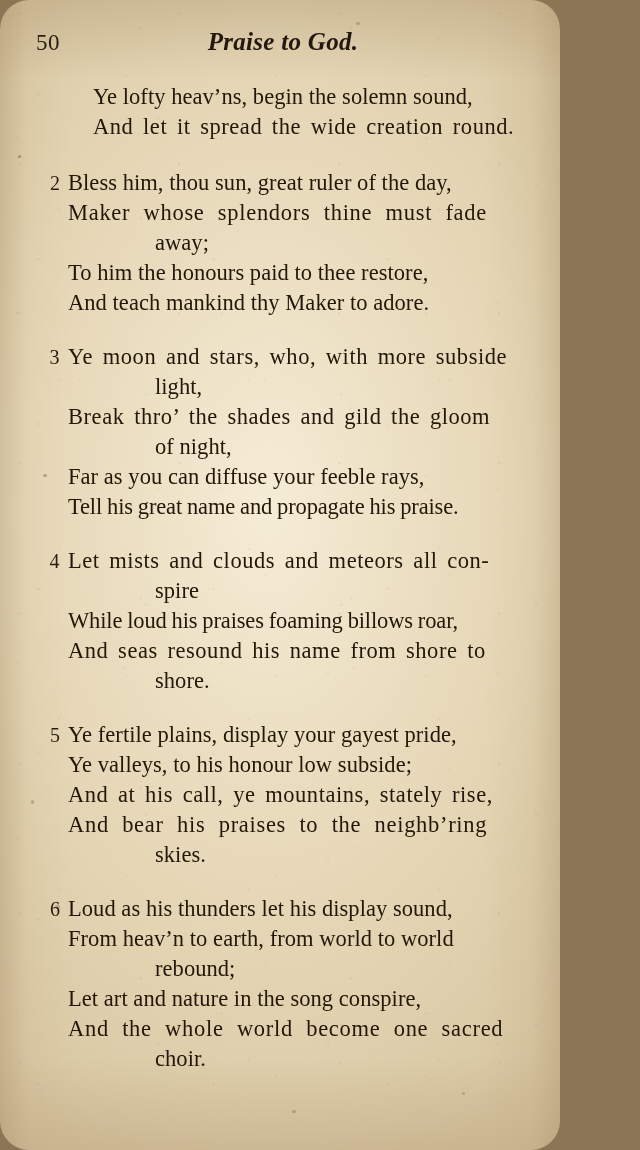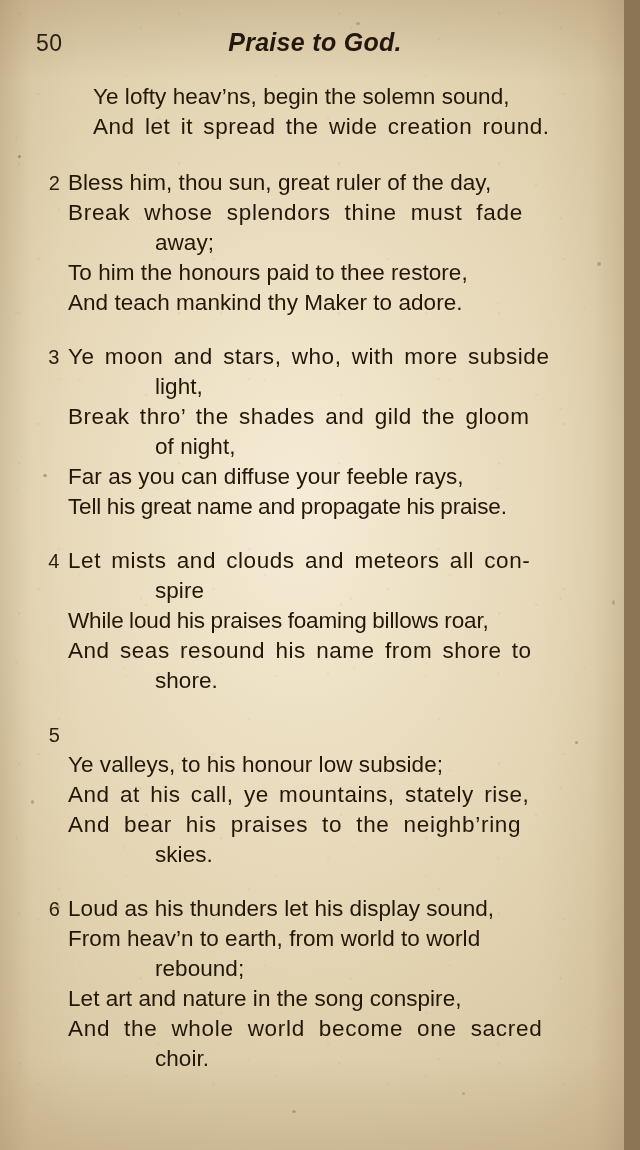--- a/index.html
+++ b/index.html
@@ -3,30 +3,31 @@
 <meta charset="utf-8">
 <title>Praise to God — page 50</title>
 <style>
   html, body {
     margin: 0;
     padding: 0;
     background: #8a7555;
   }
   .page {
     position: relative;
-    width: 624px;
+    width: 560px;
     height: 1150px;
     overflow: hidden;
     background-color: #e3d4b2;
     background-image:
       radial-gradient(ellipse 78% 62% at 48% 44%, rgba(247,238,216,0.95) 0%, rgba(238,226,199,0.55) 42%, rgba(214,193,155,0.15) 72%, rgba(186,162,120,0.28) 100%),
       linear-gradient(90deg, rgba(150,124,84,0.34) 0%, rgba(182,157,113,0.10) 5%, rgba(0,0,0,0) 13%, rgba(0,0,0,0) 86%, rgba(176,150,106,0.14) 95%, rgba(142,116,78,0.30) 100%),
       linear-gradient(180deg, rgba(148,122,82,0.30) 0%, rgba(0,0,0,0) 7%, rgba(0,0,0,0) 92%, rgba(150,124,84,0.26) 100%);
-    font-family: Liberation Sans, sans-serif;
+    font-family: Liberation Serif, serif;
     color: #24190f;
+    border-radius: 29px;
     -webkit-font-smoothing: antialiased;
   }
   
   .grain {
     position: absolute;
     inset: 0;
     pointer-events: none;
     opacity: .5;
     background-image:
       radial-gradient(circle at 12% 9%, rgba(120,92,56,.18) 0 1px, transparent 1.6px),
@@ -130,42 +131,42 @@
     <div class="running-title">Praise to God.</div>
   </div>
 
   <div class="body">
       <div class="stanza first">
         <div class="line"><span>Ye lofty heav’ns, begin the solemn sound,</span></div>
         <div class="line wide"><span>And let it spread the wide creation round.</span></div>
       </div>
       <div class="stanza">
         <div class="line"><span class="num">2</span><span>Bless him, thou sun, great ruler of the day,</span></div>
-        <div class="line xwide"><span>Break whose splendors thine must fade</span></div>
+        <div class="line xwide"><span>Maker whose splendors thine must fade</span></div>
         <div class="line turn"><span>away;</span></div>
         <div class="line"><span>To him the honours paid to thee restore,</span></div>
         <div class="line"><span>And teach mankind thy Maker to adore.</span></div>
       </div>
       <div class="stanza">
         <div class="line wide"><span class="num">3</span><span>Ye moon and stars, who, with more subside</span></div>
         <div class="line turn"><span>light,</span></div>
         <div class="line wide"><span>Break thro’ the shades and gild the gloom</span></div>
         <div class="line turn"><span>of night,</span></div>
         <div class="line"><span>Far as you can diffuse your feeble rays,</span></div>
         <div class="line tight"><span>Tell his great name and propagate his praise.</span></div>
       </div>
       <div class="stanza">
         <div class="line wide"><span class="num">4</span><span>Let mists and clouds and meteors all con-</span></div>
         <div class="line turn"><span>spire</span></div>
         <div class="line tight"><span>While loud his praises foaming billows roar,</span></div>
         <div class="line wide"><span>And seas resound his name from shore to</span></div>
         <div class="line turn"><span>shore.</span></div>
       </div>
       <div class="stanza">
-        <div class="line"><span class="num">5</span></div>
+        <div class="line"><span class="num">5</span><span>Ye fertile plains, display your gayest pride,</span></div>
         <div class="line"><span>Ye valleys, to his honour low subside;</span></div>
         <div class="line wide"><span>And at his call, ye mountains, stately rise,</span></div>
         <div class="line xwide"><span>And bear his praises to the neighb’ring</span></div>
         <div class="line turn"><span>skies.</span></div>
       </div>
       <div class="stanza">
         <div class="line"><span class="num">6</span><span>Loud as his thunders let his display sound,</span></div>
         <div class="line"><span>From heav’n to earth, from world to world</span></div>
         <div class="line turn"><span>rebound;</span></div>
         <div class="line"><span>Let art and nature in the song conspire,</span></div>

